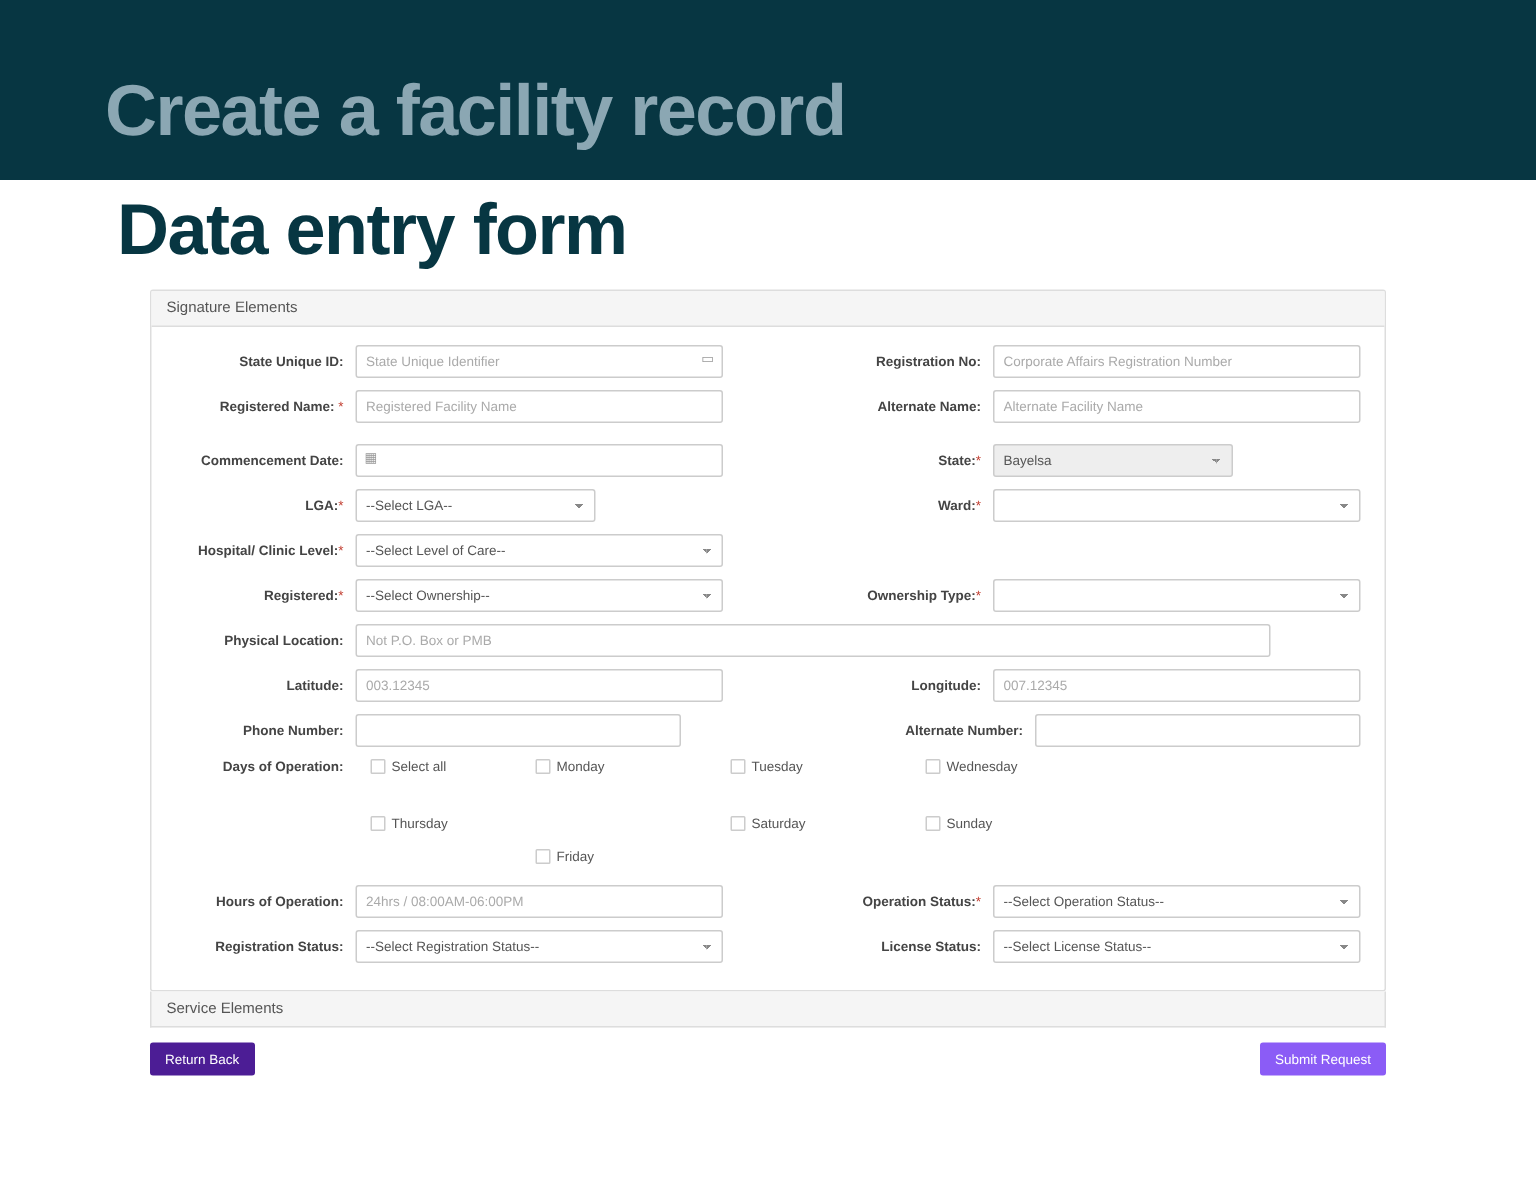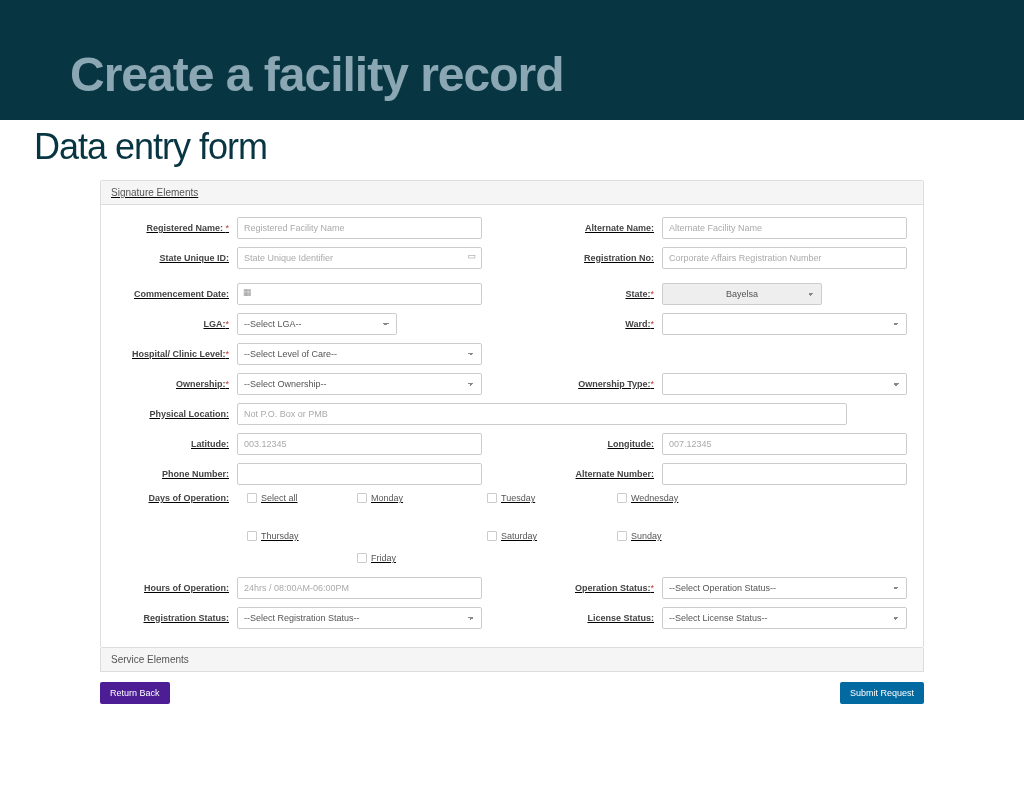--- a/index.html
+++ b/index.html
@@ -1,21 +1,21 @@
 <!DOCTYPE html>
 <html><head>
 <meta charset="utf-8">
 <style>
   * { box-sizing: border-box; margin: 0; padding: 0; }
   body { font-family: Arial, Helvetica, sans-serif; background: #fff; width: 1024px; }
   .hero { background: #073642; height: 120px; padding-left: 70px; display: flex; align-items: flex-end; }
   .hero h1 { color: #8ba7b3; font-size: 48px; font-weight: 700; letter-spacing: -1px; padding-bottom: 18px; }
-  .subtitle { padding-left: 34px; color: #073642; font-size: 36px; font-weight: 400; margin-top: 6px; margin-bottom: 12px; letter-spacing: -1px; }
+  .subtitle { padding-left: 78px; color: #073642; font-size: 48px; font-weight: 700; margin-top: 6px; margin-bottom: 12px; letter-spacing: -1px; }
   .panel-wrap { padding: 0 100px 14px 100px; }
-  .panel { border: 1px solid #ddd; border-radius: 2px; text-decoration: underline; }
+  .panel { border: 1px solid #ddd; border-radius: 2px; }
   .panel-head { background: #f5f5f5; border-bottom: 1px solid #ddd; padding: 6px 10px; font-size: 10px; color: #555; }
   .panel-body { padding: 12px 16px 10px 16px; }
   .row { display: flex; margin-bottom: 8px; }
   .col { flex: 1; display: flex; align-items: center; }
   .gap { width: 60px; }
   .lbl { width: 120px; text-align: right; font-size: 9px; font-weight: 700; color: #444; padding-right: 8px; line-height: 1.2; }
   .req { color: #c0392b; font-weight: normal; }
   .ctl { flex: 1; }
   input[type=text], select { width: 100%; height: 22px; border: 1px solid #ccc; border-radius: 2px; font-size: 9px; color: #555; padding: 0 6px; background: #fff; }
   input[type=text]::placeholder { color: #aaa; }
@@ -25,74 +25,74 @@
   .input-icon .ic { position: absolute; right: 6px; top: 4px; font-size: 9px; color: #999; }
   .input-icon .ic-left { left: 6px; right: auto; }
   .input-icon input.pad-left { padding-left: 20px; }
   .days { display: flex; flex-wrap: wrap; flex: 1; }
   .day { display: flex; align-items: center; font-size: 9px; color: #555; margin-bottom: 6px; }
   .day .cb { width: 10px; height: 10px; border: 1px solid #ccc; border-radius: 1px; margin-right: 4px; display: inline-block; }
   .collapsed-panel { border: 1px solid #ddd; border-top: none; background: #f5f5f5; padding: 6px 10px; font-size: 10px; color: #555; }
   .actions { display: flex; justify-content: space-between; margin-top: 10px; }
   .btn { border: none; border-radius: 2px; color: #fff; font-size: 9px; padding: 6px 10px; cursor: pointer; }
   .btn-warn { background: #4c1d95; }
-  .btn-primary { background: #0369a1; }
+  .btn-primary { background: #8b5cf6; }
 </style>
 </head>
 <body>
 
 <div class="hero">
   <h1>Create a facility record</h1>
 </div>
 <div class="subtitle">Data entry form</div>
 
 <div class="panel-wrap">
   <div class="panel">
     <div class="panel-head">Signature Elements</div>
     <div class="panel-body">
-
-      <div class="row">
-        <div class="col">
-          <div class="lbl"><span>Registered Name:</span> <span class="req">*</span></div>
-          <div class="ctl"><input type="text" placeholder="Registered Facility Name" style=""></div>
-        </div>
-        <div class="gap"></div>
-        <div class="col">
-          <div class="lbl">Alternate Name:</div>
-          <div class="ctl"><input type="text" placeholder="Alternate Facility Name" style=""></div>
-        </div>
-      </div>
 
       <div class="row">
         <div class="col">
           <div class="lbl">State Unique ID:</div>
           <div class="ctl input-icon">
             <input type="text" placeholder="State Unique Identifier" style="">
             <span class="ic">▭</span>
           </div>
         </div>
         <div class="gap"></div>
         <div class="col">
           <div class="lbl">Registration No:</div>
           <div class="ctl"><input type="text" placeholder="Corporate Affairs Registration Number" style=""></div>
         </div>
       </div>
 
+      <div class="row">
+        <div class="col">
+          <div class="lbl"><span>Registered Name:</span> <span class="req">*</span></div>
+          <div class="ctl"><input type="text" placeholder="Registered Facility Name" style=""></div>
+        </div>
+        <div class="gap"></div>
+        <div class="col">
+          <div class="lbl">Alternate Name:</div>
+          <div class="ctl"><input type="text" placeholder="Alternate Facility Name" style=""></div>
+        </div>
+      </div>
+
       <div class="row" style="margin-top:14px;">
         <div class="col">
           <div class="lbl">Commencement Date:</div>
           <div class="ctl input-icon">
             <span class="ic ic-left">▦</span>
             <input type="text" class="pad-left" style="">
           </div>
         </div>
         <div class="gap"></div>
         <div class="col">
           <div class="lbl"><span>State:</span><span class="req">*</span></div>
-          <div class="ctl"><select class="sel-grey" style="width:160px;text-align:center;"><option>Bayelsa</option></select></div>
+          <div class="ctl"><select class="sel-grey" style="width:160px;"><option>Bayelsa</option></select></div>
         </div>
       </div>
 
       <div class="row">
         <div class="col">
           <div class="lbl"><span>LGA:</span><span class="req">*</span></div>
           <div class="ctl"><select style="width:160px;"><option>--Select LGA--</option></select></div>
         </div>
         <div class="gap"></div>
         <div class="col">
@@ -105,21 +105,21 @@
         <div class="col">
           <div class="lbl"><span>Hospital/ Clinic Level:</span><span class="req">*</span></div>
           <div class="ctl"><select><option>--Select Level of Care--</option></select></div>
         </div>
         <div class="gap"></div>
         <div class="col"></div>
       </div>
 
       <div class="row" style="margin-top:6px;">
         <div class="col">
-          <div class="lbl"><span>Ownership:</span><span class="req">*</span></div>
+          <div class="lbl"><span>Registered:</span><span class="req">*</span></div>
           <div class="ctl"><select><option>--Select Ownership--</option></select></div>
         </div>
         <div class="gap"></div>
         <div class="col">
           <div class="lbl"><span>Ownership Type:</span><span class="req">*</span></div>
           <div class="ctl"><select><option></option></select></div>
         </div>
       </div>
 
       <div class="row" style="margin-top:6px;align-items:center;">
@@ -135,21 +135,21 @@
           <div class="lbl">Latitude:</div>
           <div class="ctl"><input type="text" placeholder="003.12345" style=""></div>
         </div>
         <div class="gap"></div>
         <div class="col">
           <div class="lbl">Longitude:</div>
           <div class="ctl"><input type="text" placeholder="007.12345" style=""></div>
         </div>
       </div>
 
-      <div class="row" style="margin-top:6px;">
+      <div class="row" style="margin-top:6px;gap:28px;">
         <div class="col">
           <div class="lbl">Phone Number:</div>
           <div class="ctl"><input type="text" style=""></div>
         </div>
         <div class="gap"></div>
         <div class="col">
           <div class="lbl">Alternate Number:</div>
           <div class="ctl"><input type="text" style=""></div>
         </div>
       </div>

